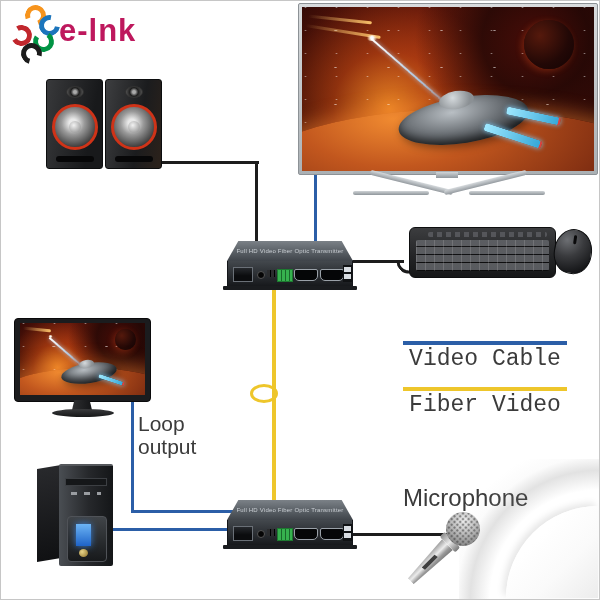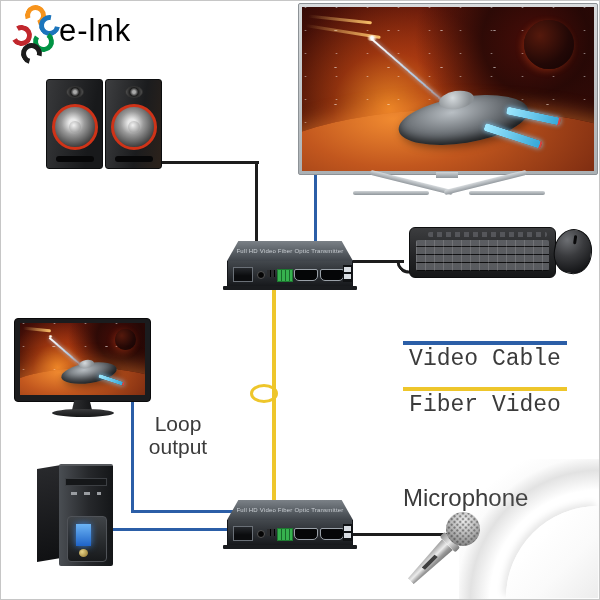--- a/index.html
+++ b/index.html
@@ -9,21 +9,21 @@
 
   
   .cable{position:absolute;z-index:1;}
   .c-black{background:#1c1c1c;}
   .c-blue{background:#2b5ea7;}
   .c-yellow{background:#eec62b;}
   .fiber-loop{position:absolute;left:249px;top:383px;width:22px;height:13px;border:3px solid #eec62b;border-radius:50%;z-index:2;background:transparent;}
 
   
   .logo{position:absolute;left:8px;top:4px;width:180px;height:60px;z-index:4;}
-  .logo-text{position:absolute;left:50px;top:8px;font-size:31px;font-weight:normal;color:#000000;letter-spacing:1px;}
+  .logo-text{position:absolute;left:50px;top:8px;font-size:31px;font-weight:bold;color:#be185d;letter-spacing:1px;}
   .arc{position:absolute;width:11px;height:11px;border:5px solid #000;border-radius:50%;border-right-color:transparent;}
   .a1{left:16px;top:0;border-color:#f7941d;border-right-color:transparent;transform:rotate(115deg);}
   .a2{left:30px;top:10px;border-color:#1c75bc;border-right-color:transparent;transform:rotate(-35deg);}
   .a3{left:2px;top:20px;border-color:#c1272d;border-right-color:transparent;transform:rotate(195deg);}
   .a4{left:24px;top:26px;border-color:#009444;border-right-color:transparent;transform:rotate(-100deg);}
   .a5{left:12px;top:38px;border-color:#1c1c1c;border-right-color:transparent;transform:rotate(60deg);}
 
   
   .speakers{position:absolute;left:45px;top:78px;width:116px;height:90px;display:flex;gap:2px;z-index:2;}
   .spk{position:relative;flex:1;background:linear-gradient(100deg,#38393b,#18191b 75%);border-radius:3px;border:1px solid #0c0d0e;}
@@ -220,21 +220,21 @@
         <div class="ss-beam"></div>
         <div class="ss-ship"></div>
         <div class="ss-dome"></div>
         <div class="ss-nacelle n1"></div>
       </div>
     </div>
     <div class="mon-neck"></div>
     <div class="mon-base"></div>
   </div>
 
-  <div class="label" style="left:137px;top:411px;width:80px;font-size:21px;line-height:23px;text-align:center;">Loop output</div>
+  <div class="label" style="left:137px;top:411px;width:80px;font-size:21px;line-height:23px;">Loop output</div>
 
   <div class="tower">
     <div class="tower-side"></div>
     <div class="tower-front">
       <span class="tw-drive"></span>
       <span class="tw-leds"></span>
       <span class="tw-panel">
         <span class="tw-screen"></span>
         <span class="tw-btn"></span>
       </span>

